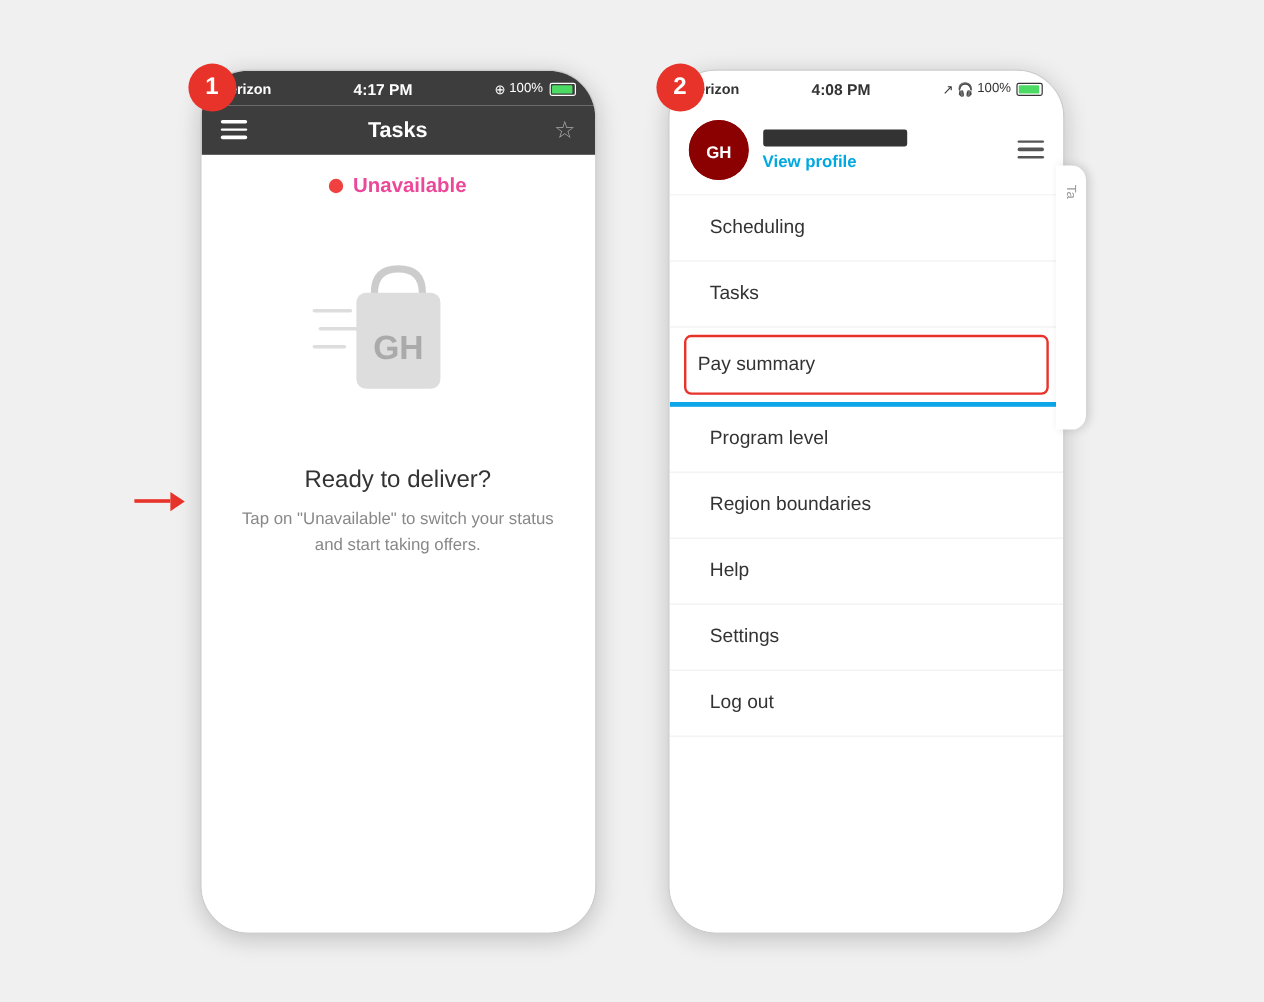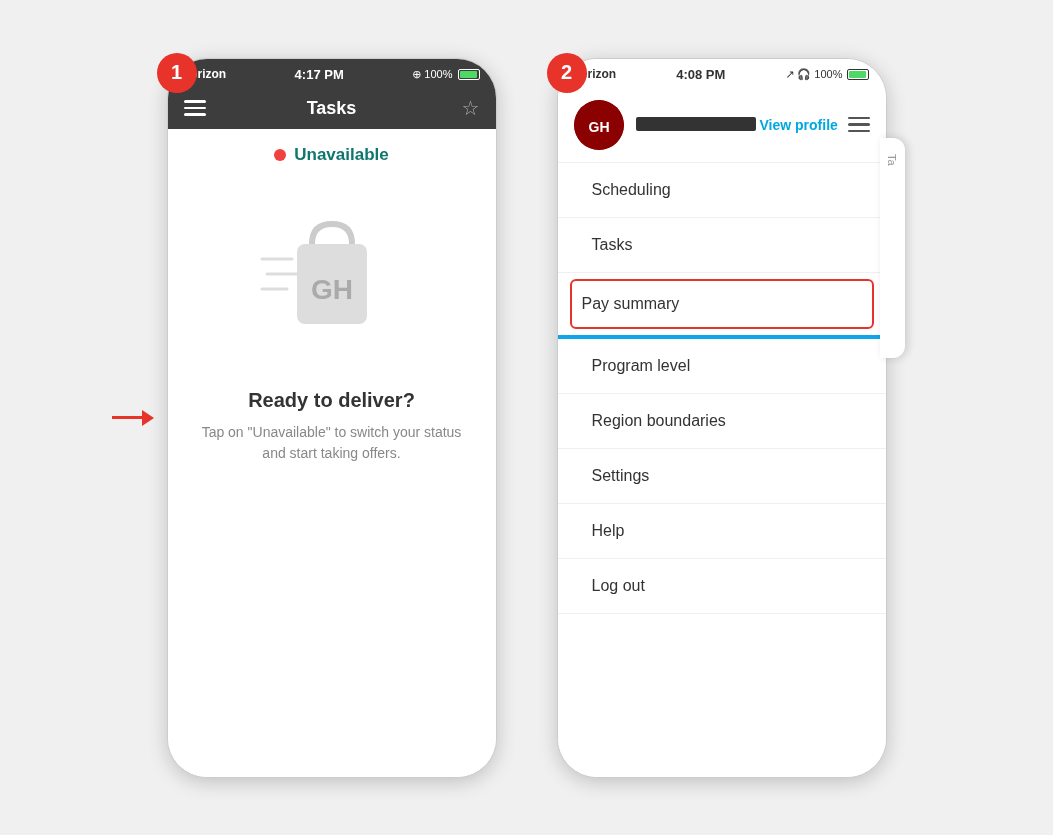--- a/index.html
+++ b/index.html
@@ -175,38 +175,38 @@
     }
 
     .unavailable-dot {
       width: 12px;
       height: 12px;
       background: #f04040;
       border-radius: 50%;
     }
 
     .unavailable-text {
-      color: #0f766e;
+      color: #ec4899;
       font-size: 17px;
       font-weight: 600;
     }
 
     .gh-logo-area {
       width: 180px;
       height: 180px;
       display: flex;
       align-items: center;
       justify-content: center;
       margin-bottom: 20px;
     }
 
     
     .ready-title {
       font-size: 20px;
-      font-weight: 700;
+      font-weight: 400;
       color: #333;
       margin-bottom: 10px;
       text-align: right;
     }
 
     .ready-subtitle {
       font-size: 14px;
       color: #888;
       text-align: center;
       line-height: 1.5;
@@ -238,21 +238,21 @@
       align-items: center;
       justify-content: center;
       color: white;
       font-size: 14px;
       font-weight: bold;
       overflow: hidden;
     }
 
     .avatar-info {
       display: flex;
-      flex-direction: row;
+      flex-direction: column;
       gap: 4px;
     }
 
     .avatar-name-blur {
       width: 120px;
       height: 14px;
       background: #333;
       border-radius: 2px;
     }
 
@@ -420,25 +420,25 @@
 
         <div class="menu-item">
           <span>Program level</span>
         </div>
 
         <div class="menu-item">
           <span>Region boundaries</span>
         </div>
 
         <div class="menu-item">
+          <span>Help</span>
+        </div>
+
+        <div class="menu-item">
           <span>Settings</span>
-        </div>
-
-        <div class="menu-item">
-          <span>Help</span>
         </div>
 
         <div class="menu-item">
           <span>Log out</span>
         </div>
       </div>
     </div>
 
     <div style="position:absolute; right:-18px; top:80px; width:25px; height:220px; background:white; border-radius:0 12px 12px 0; box-shadow:3px 0 8px rgba(0,0,0,0.15); display:flex; align-items:flex-start; justify-content:center; padding-top:16px;">
       <span style="font-size:11px; color:#999; writing-mode:vertical-rl;">Ta</span>

